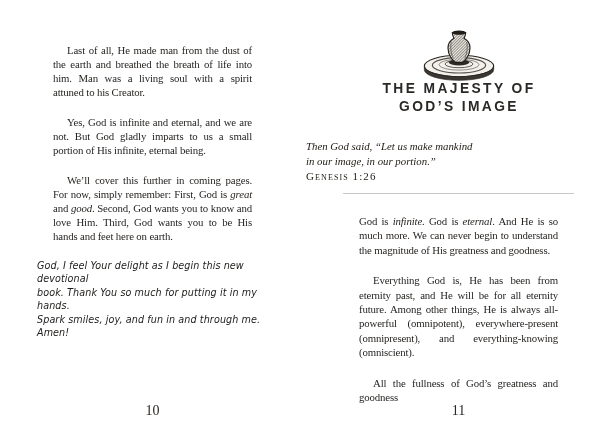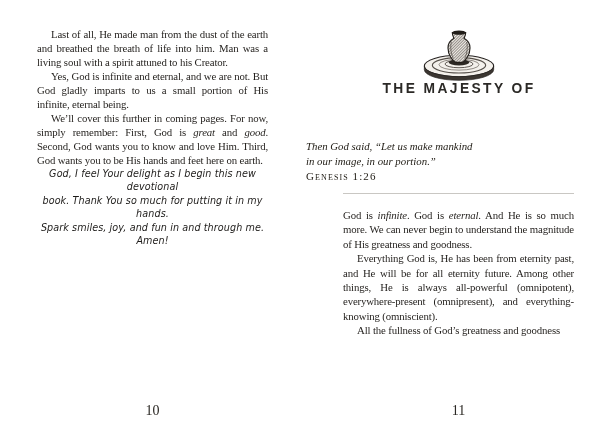--- a/index.html
+++ b/index.html
@@ -17,29 +17,29 @@
 
   
   .text-block{
     position:absolute;
     left:37px;width:231px;
     font-size:10.8px;line-height:14px;
     letter-spacing:-0.15px;
     text-align:justify;
   }
   .page-left .text-block{top:27px;}
-  .page-right .text-block{top:208px;line-height:14.4px;}
-  .body-p{margin:0;text-indent:0;}
+  .page-right .text-block{top:198px;line-height:14.4px;}
+  .body-p{margin:16px;text-indent:0;}
   .body-p.indent{text-indent:14px;}
   .seg-italic{font-style:italic;}
   .seg-smallcaps{font-variant:small-caps;letter-spacing:0.4px;}
 
   
   .prayer{
-    text-align:center;
+    text-align:left;
     font-family:"DejaVu Sans", sans-serif;
     font-style:italic;
     font-size:9.6px;line-height:13.4px;
     letter-spacing:0.1px;
     color:#1d1b19;
   }
 
   
   .folio{
     position:absolute;
@@ -125,20 +125,21 @@
 
         <path d="M50,12 C50,16 51.5,18.5 52.5,20.5 C46,24 43.5,29.5 43.5,35 C43.5,45.5 50,53.5 55,56.5 L65,56.5 C70,53.5 76.5,45.5 76.5,35 C76.5,29.5 74,24 67.5,20.5 C68.5,18.5 70,16 70,12 Z" fill="url(#hatch)" stroke="#211d19" stroke-width="1.7"></path>
         <ellipse cx="60" cy="12" rx="10" ry="3.3" fill="#211d19"></ellipse>
         <path d="M48.6,26 C46.8,32 47.3,42.5 51.5,50.5" fill="none" stroke="#45403a" stroke-width="1"></path>
         <path d="M71.4,26 C73.2,32 72.7,42.5 68.5,50.5" fill="none" stroke="#45403a" stroke-width="1"></path>
       </svg>
     </div>
 
     <h1 class="chapter-title">
       <span style="display:block">THE MAJESTY OF</span>
+      <span style="display:block">GOD’S IMAGE</span>
     </h1>
 
     <div class="epigraph">
       <div>Then God said, “Let us make mankind</div>
       <div>in our image, in our portion.”</div>
       <div class="epi-ref">Genesis 1:26</div>
     </div>
 
     <hr class="rule">
 

